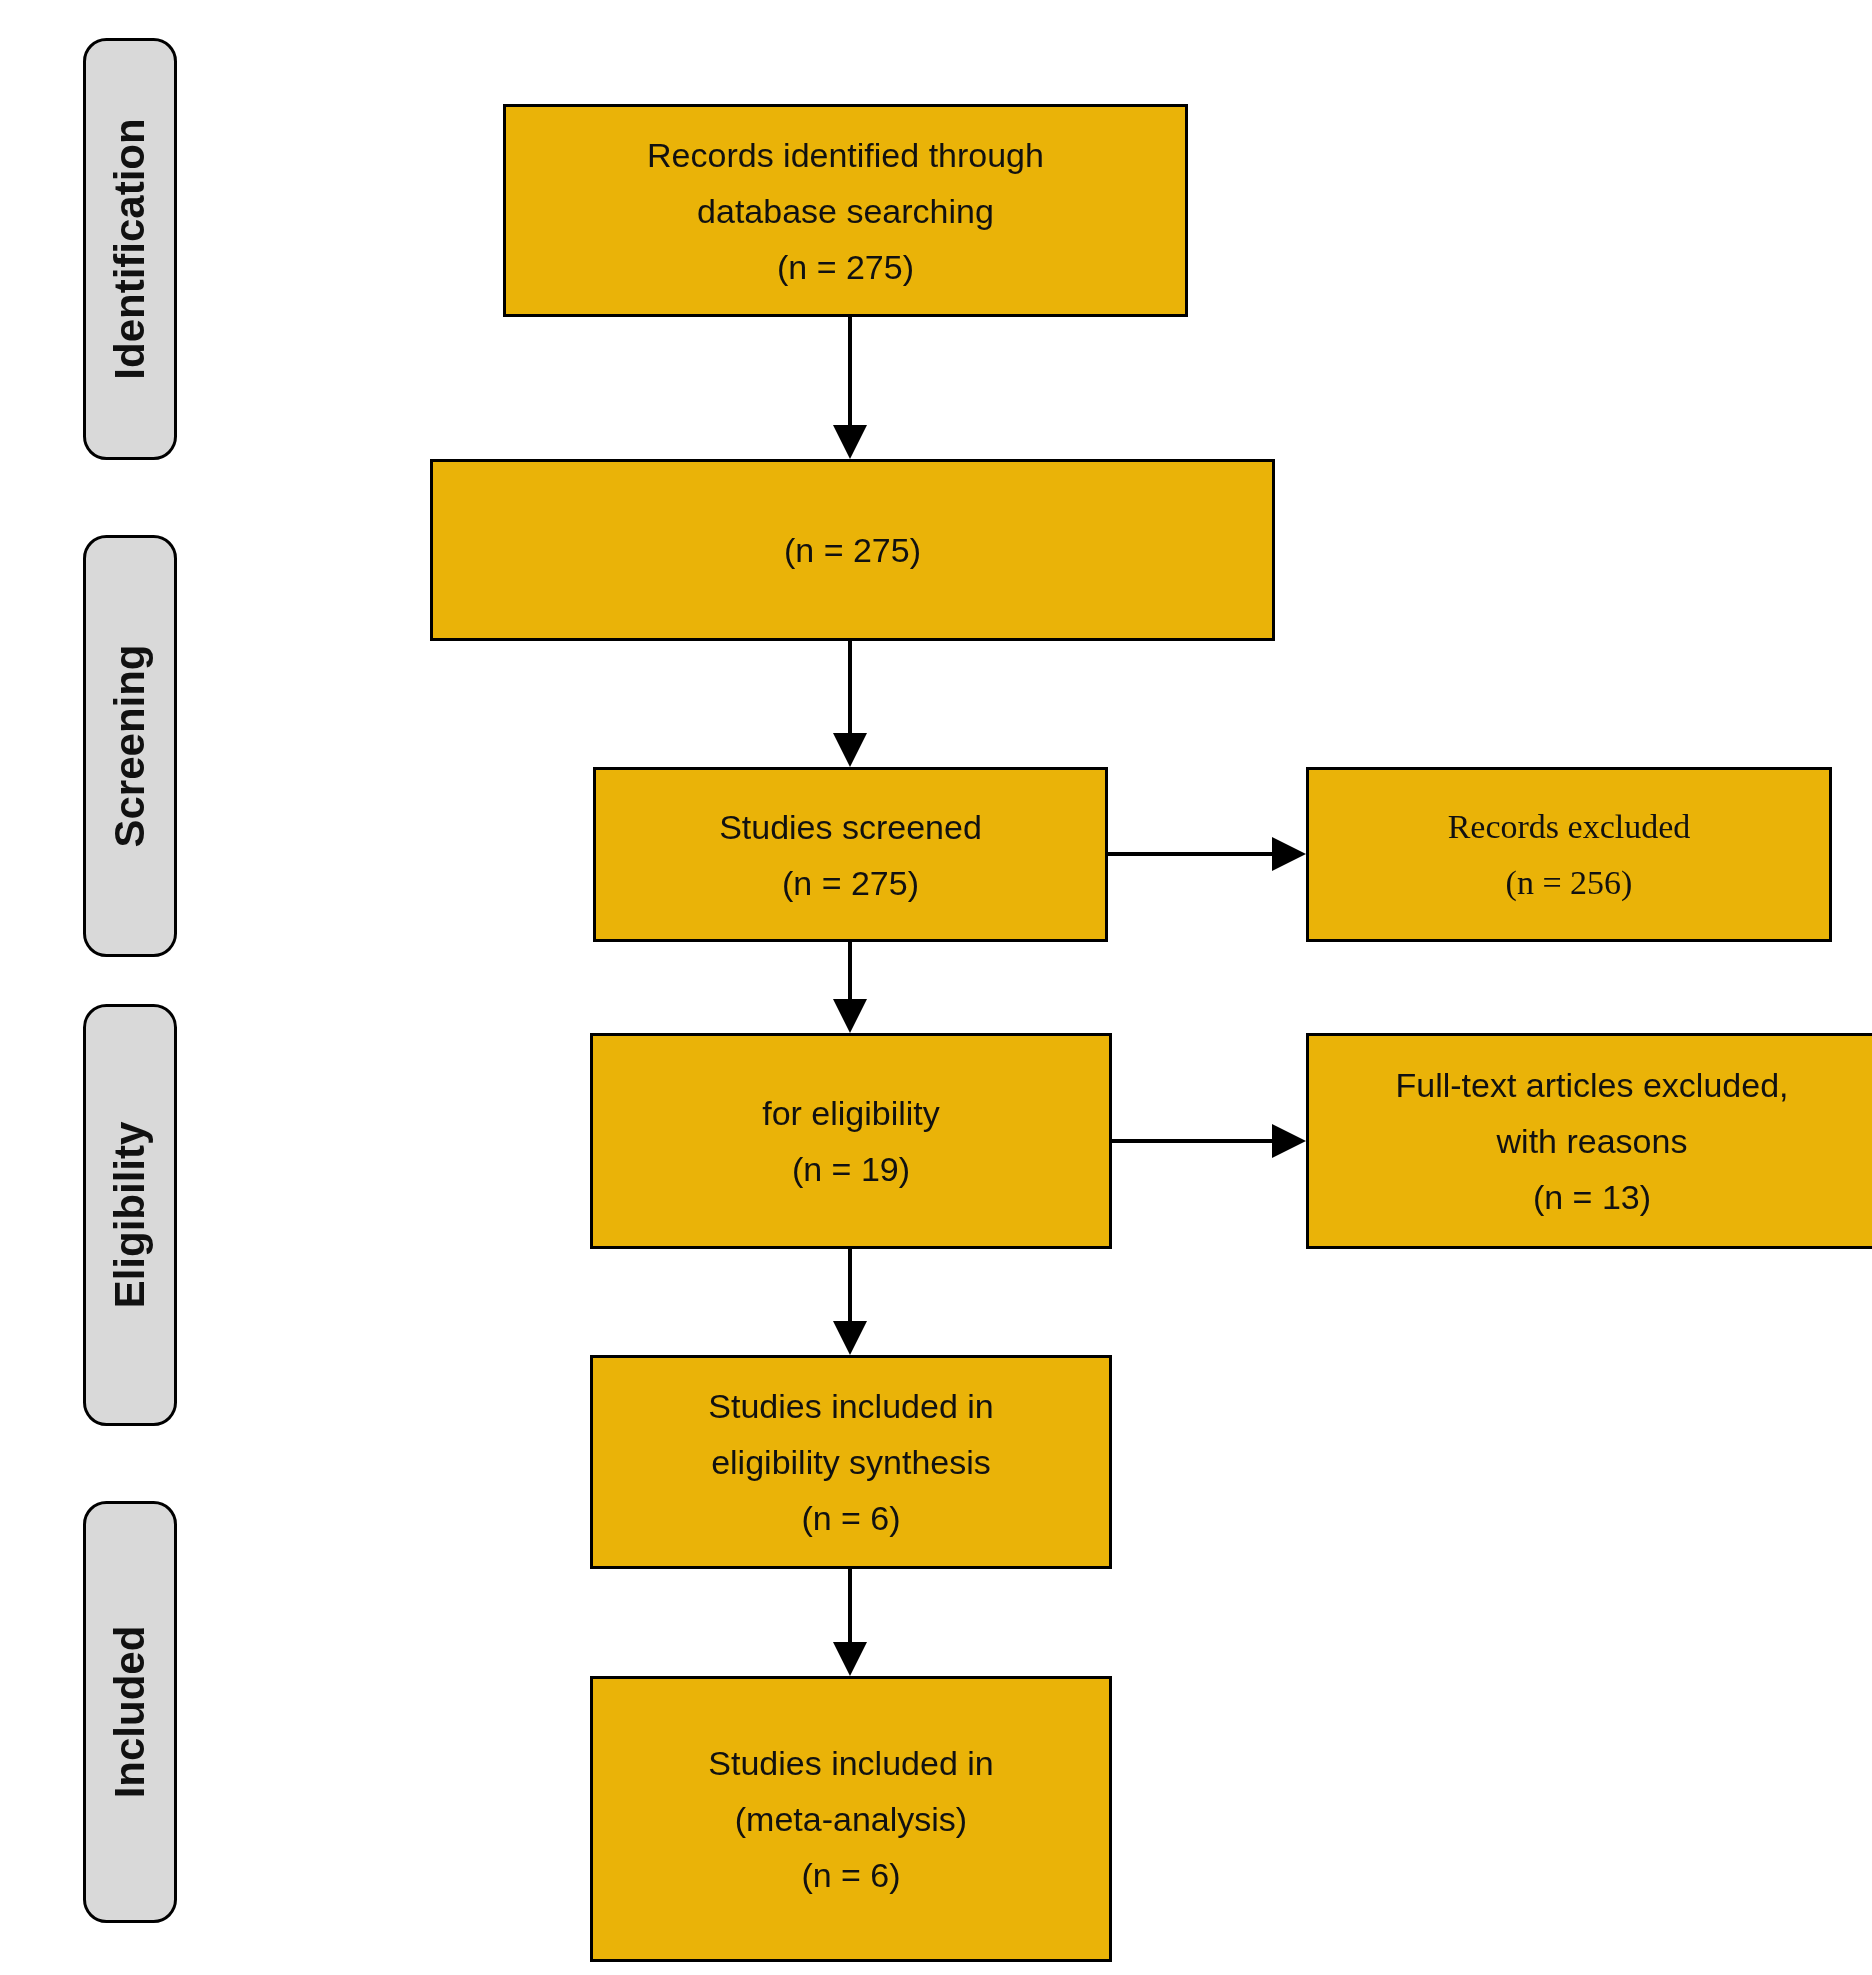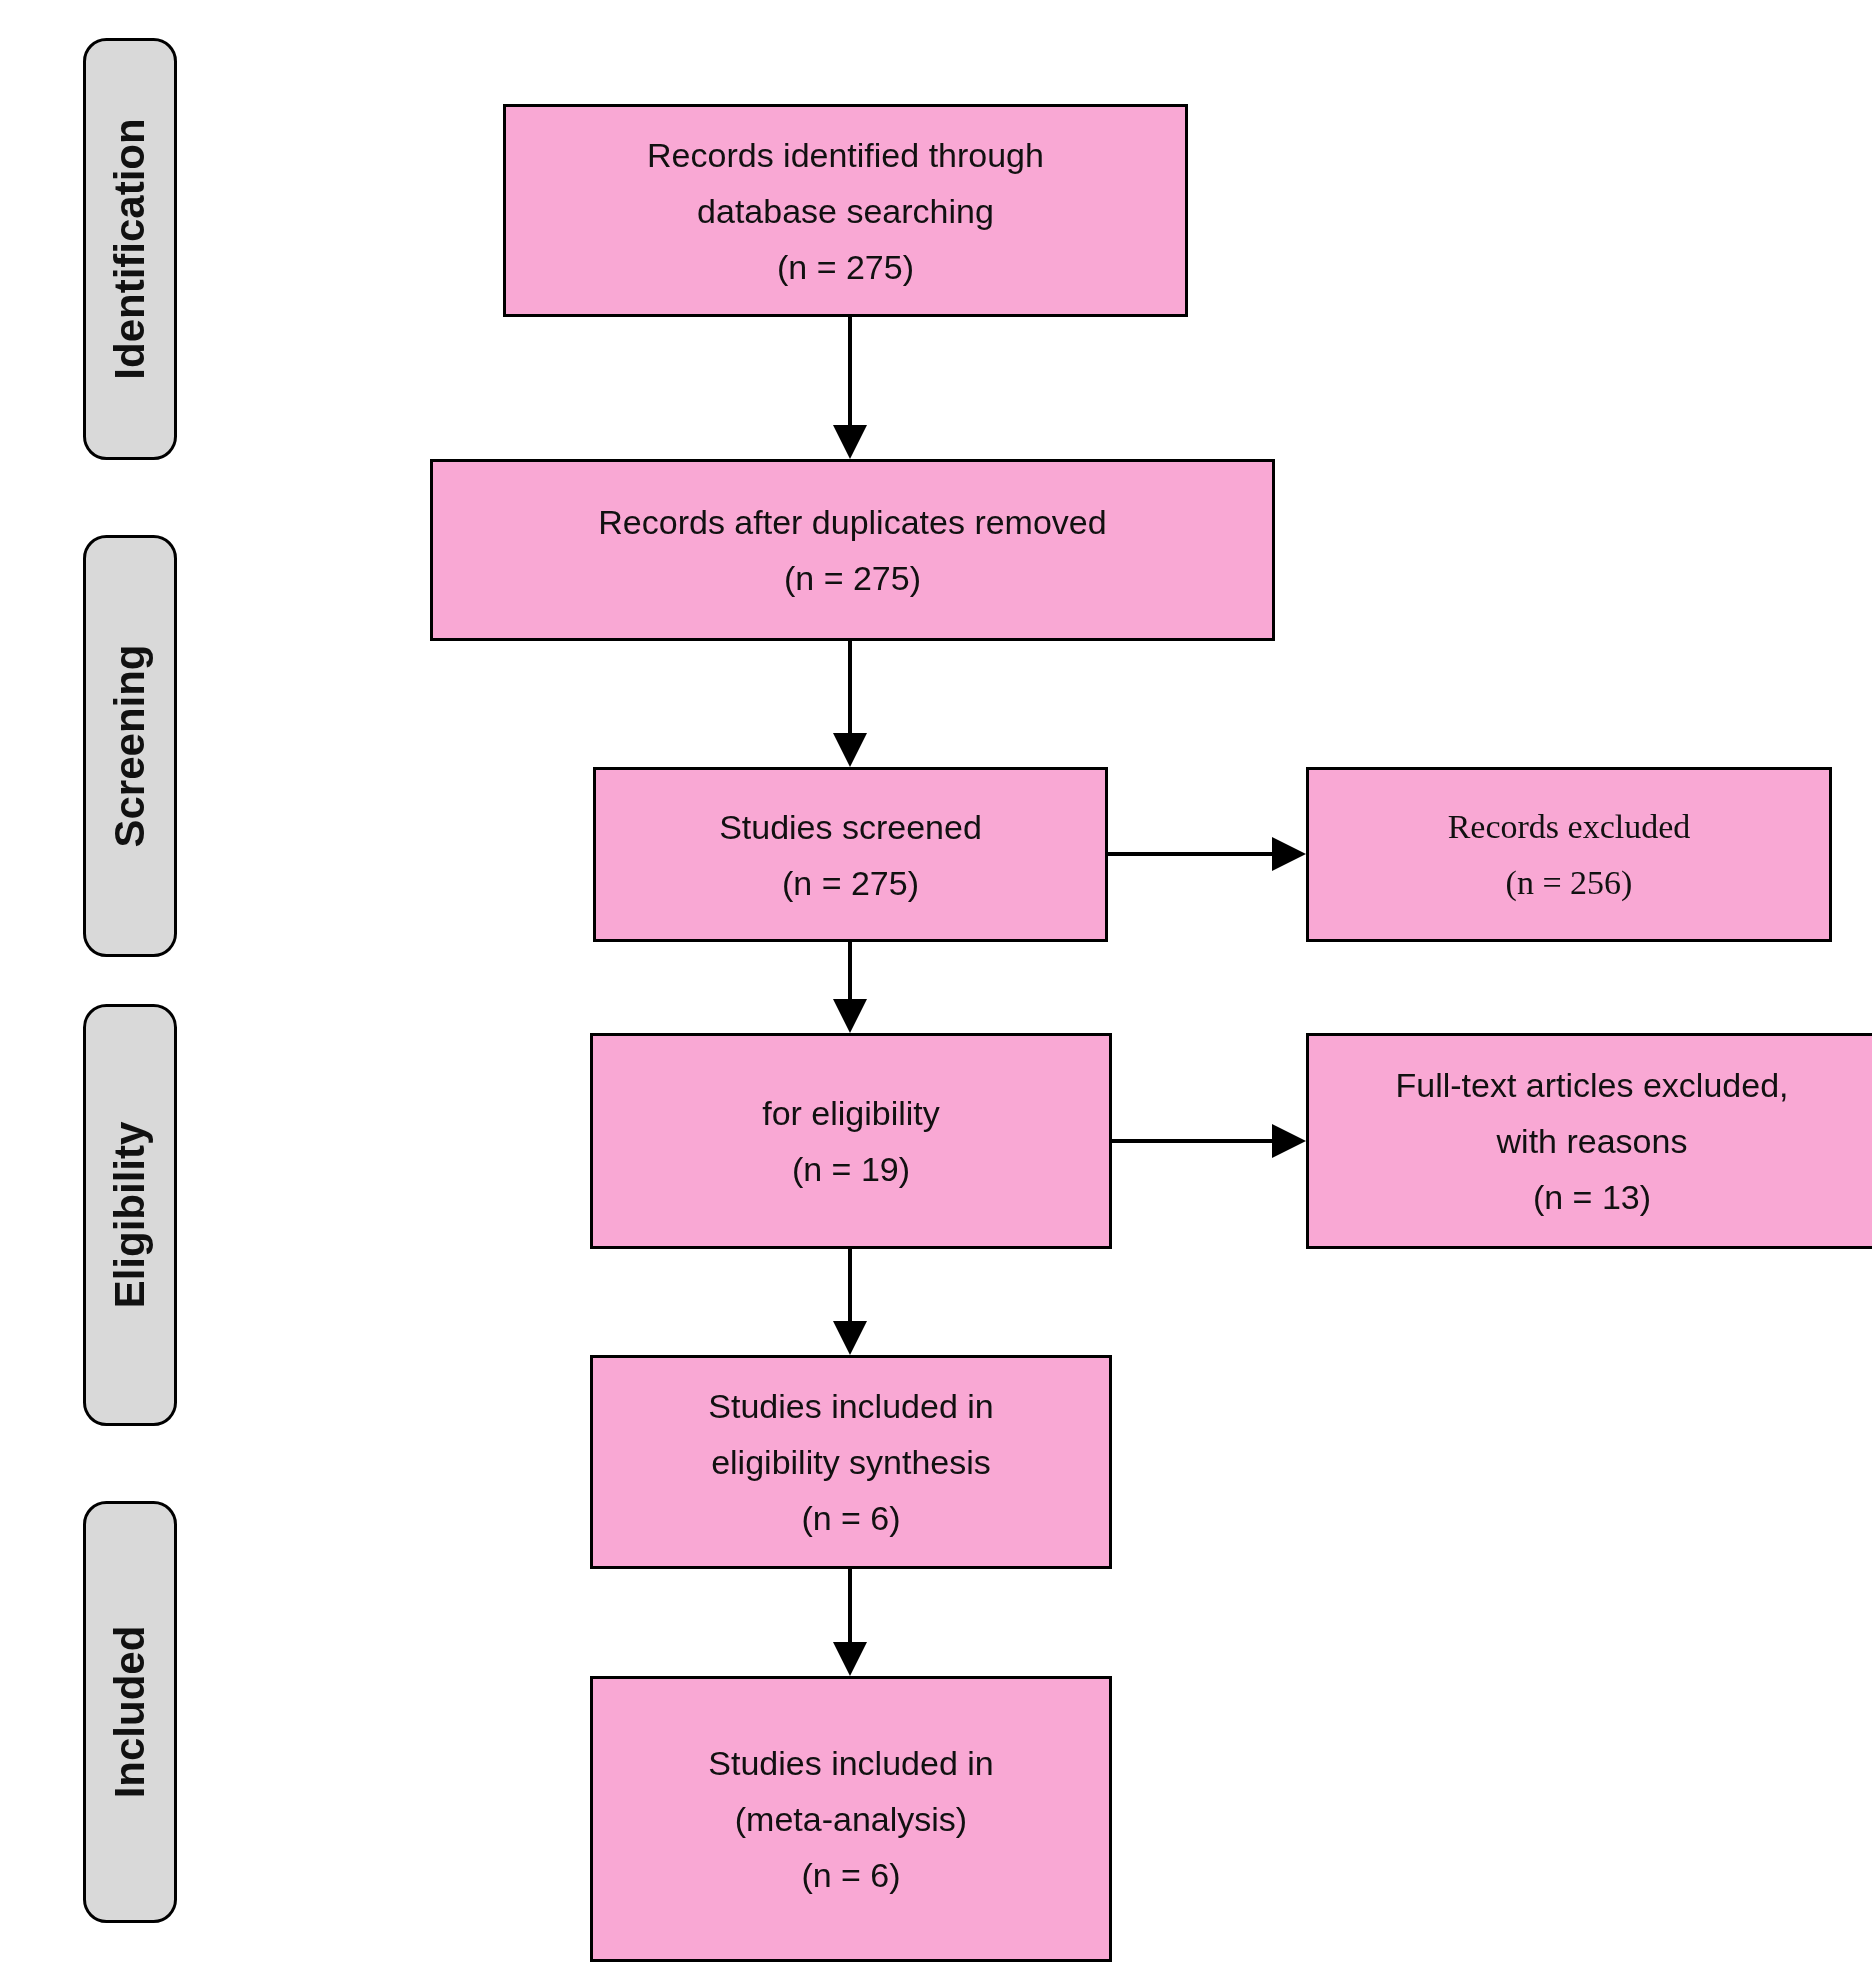--- a/index.html
+++ b/index.html
@@ -28,21 +28,21 @@
     top: 50%;
     transform: translate(-50%, -50%) rotate(-90deg);
     white-space: nowrap;
     font-size: 42px;
     font-weight: bold;
     color: #111111;
   }
   
   .fbox {
     position: absolute;
-    background: #f9a8d4;
+    background: #eab308;
     border: 3.9px solid #000000;
     box-sizing: border-box;
     display: flex;
     flex-direction: column;
     justify-content: center;
     align-items: center;
     text-align: center;
   }
   .bline {
     font-size: 34px;
@@ -83,21 +83,20 @@
     <span class="stage-text">Included</span>
   </div>
 
   <div class="fbox" style="left:503px;top:104px;width:685px;height:213px;">
     <div class="bline">Records identified through</div>
     <div class="bline">database searching</div>
     <div class="bline">(n = 275)</div>
   </div>
 
   <div class="fbox" style="left:430px;top:459px;width:845px;height:182px;">
-    <div class="bline">Records after duplicates removed</div>
     <div class="bline">(n = 275)</div>
   </div>
 
   <div class="fbox" style="left:593px;top:767px;width:515px;height:175px;">
     <div class="bline">Studies screened</div>
     <div class="bline">(n = 275)</div>
   </div>
 
   <div class="fbox" style="left:590px;top:1033px;width:522px;height:216px;">
     <div class="bline">for eligibility</div>

